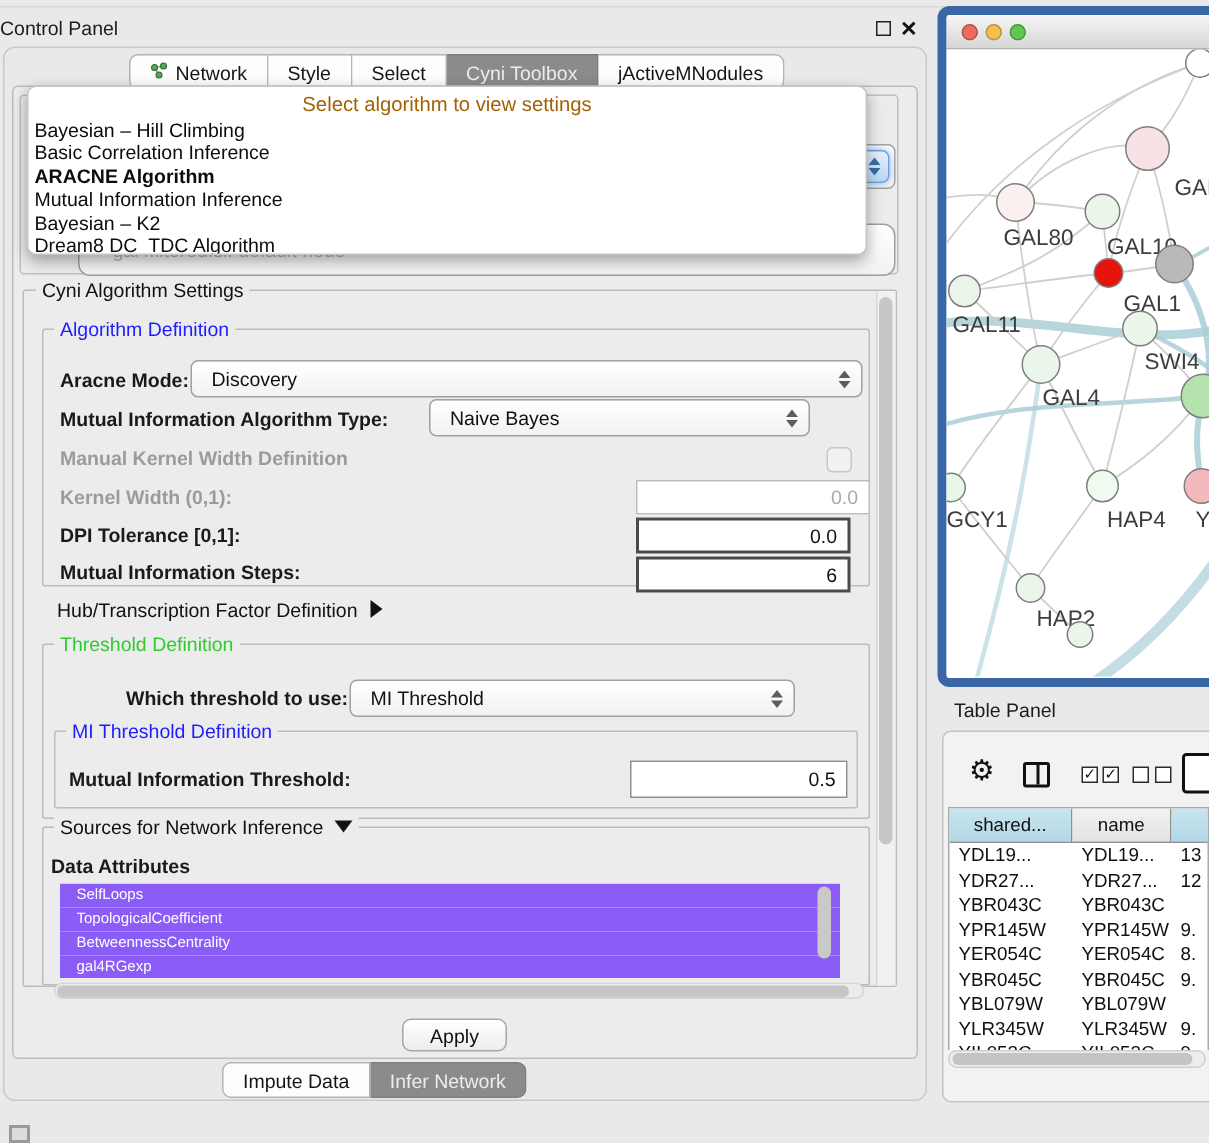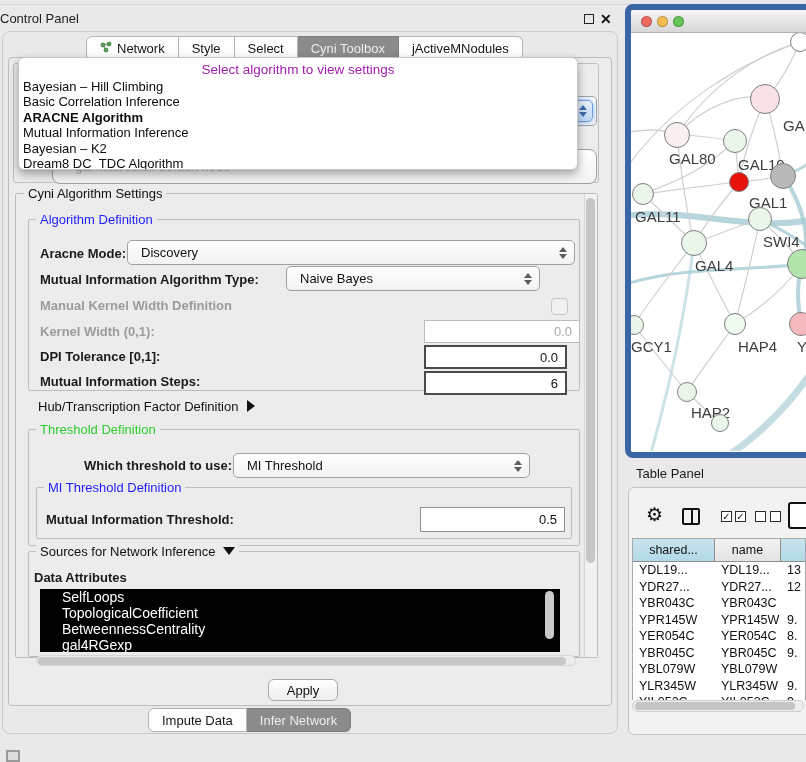--- a/index.html
+++ b/index.html
@@ -51,21 +51,21 @@
   .numfield{position:absolute;box-sizing:border-box;background:#fff;font-size:13px;color:#111;
             display:flex;align-items:center;justify-content:flex-end;padding-right:7px}
   .cb{position:absolute;width:15px;height:15px;border:1px solid #c6c6c6;border-radius:4px;background:#f1f1f1}
 
   .tri-right{display:inline-block;width:0;height:0;border-top:6px solid transparent;border-bottom:6px solid transparent;
              border-left:8px solid #111;margin-left:9px;vertical-align:-1px}
   .tri-down{display:inline-block;width:0;height:0;border-left:6px solid transparent;border-right:6px solid transparent;
             border-top:8px solid #111;margin-left:7px;vertical-align:1px}
 
   .attr-list{left:40px;top:589px;width:520px;height:63px;background:#fff;overflow:hidden}
-  .attr-item{height:16px;line-height:16px;font-size:14px;color:#fff;background:#000000;padding-left:22px;white-space:nowrap}
+  .attr-item{height:16px;line-height:16px;font-size:10px;color:#fff;background:#8b5cf6;padding-left:11px;white-space:nowrap}
   .attr-vscroll{left:545px;top:591px;width:9px;height:48px;background:#c9c9c9;border-radius:5px}
   .hscroll-track{left:36px;top:655px;width:540px;height:11px;background:#ececec;border:1px solid #d5d5d5;border-radius:6px}
   .hscroll-thumb{left:38px;top:657px;width:528px;height:8px;background:#c6c6c6;border-radius:4px}
   .vscroll-track{left:584px;top:194px;width:13px;height:463px;background:#f1f1f1;border-left:1px solid #d6d6d6}
   .vscroll-thumb{left:586px;top:198px;width:9px;height:365px;background:#c6c6c6;border-radius:5px}
 
   .apply{position:absolute;left:268px;top:679px;width:70px;height:22px;border:1px solid #a6a6a6;border-radius:6px;
          background:linear-gradient(#ffffff,#ededed);font-size:13px;color:#111;font-family:"Liberation Sans",sans-serif}
 
   
@@ -93,21 +93,21 @@
   .th.hl{background:linear-gradient(#c9e4ef,#b2d8e6)}
   .tbody{position:relative;overflow:hidden;height:138px}
   .trow{display:flex;height:16.5px;align-items:center}
   .td{box-sizing:border-box;font-size:12.5px;color:#101010;padding-left:6px;white-space:nowrap;overflow:hidden;flex:none}
   .tp-hscroll-track{left:632px;top:700px;width:172px;height:12px;background:#ededed;border:1px solid #cfcfcf;border-radius:6px}
   .tp-hscroll-thumb{left:635px;top:702px;width:160px;height:8px;background:#c4c4c4;border-radius:4px}
 
   
   .popup{left:18px;top:57px;width:560px;height:113px;background:#fff;border:1px solid #c6c6c6;border-radius:6px;
          box-shadow:0 4px 10px rgba(0,0,0,.35);z-index:5;overflow:hidden}
-  .popup-ph{position:absolute;left:0;right:0;top:4px;text-align:center;font-size:13.5px;color:#a21caf}
+  .popup-ph{position:absolute;left:0;right:0;top:4px;text-align:center;font-size:13.5px;color:#a16207}
   .dd-list{position:absolute;left:4px;top:21px;right:4px}
   .dd-item{height:15.4px;line-height:15.4px;font-size:13px;color:#0c0c0c;white-space:nowrap}
   .dd-item.sel{font-weight:bold}
 
   .corner-ico{left:6px;top:750px;width:14px;height:12px;border:2px solid #9a9a9a;background:#dcdcdc}
 </style>
 </head>
 <body>
 
 <div id="app">

